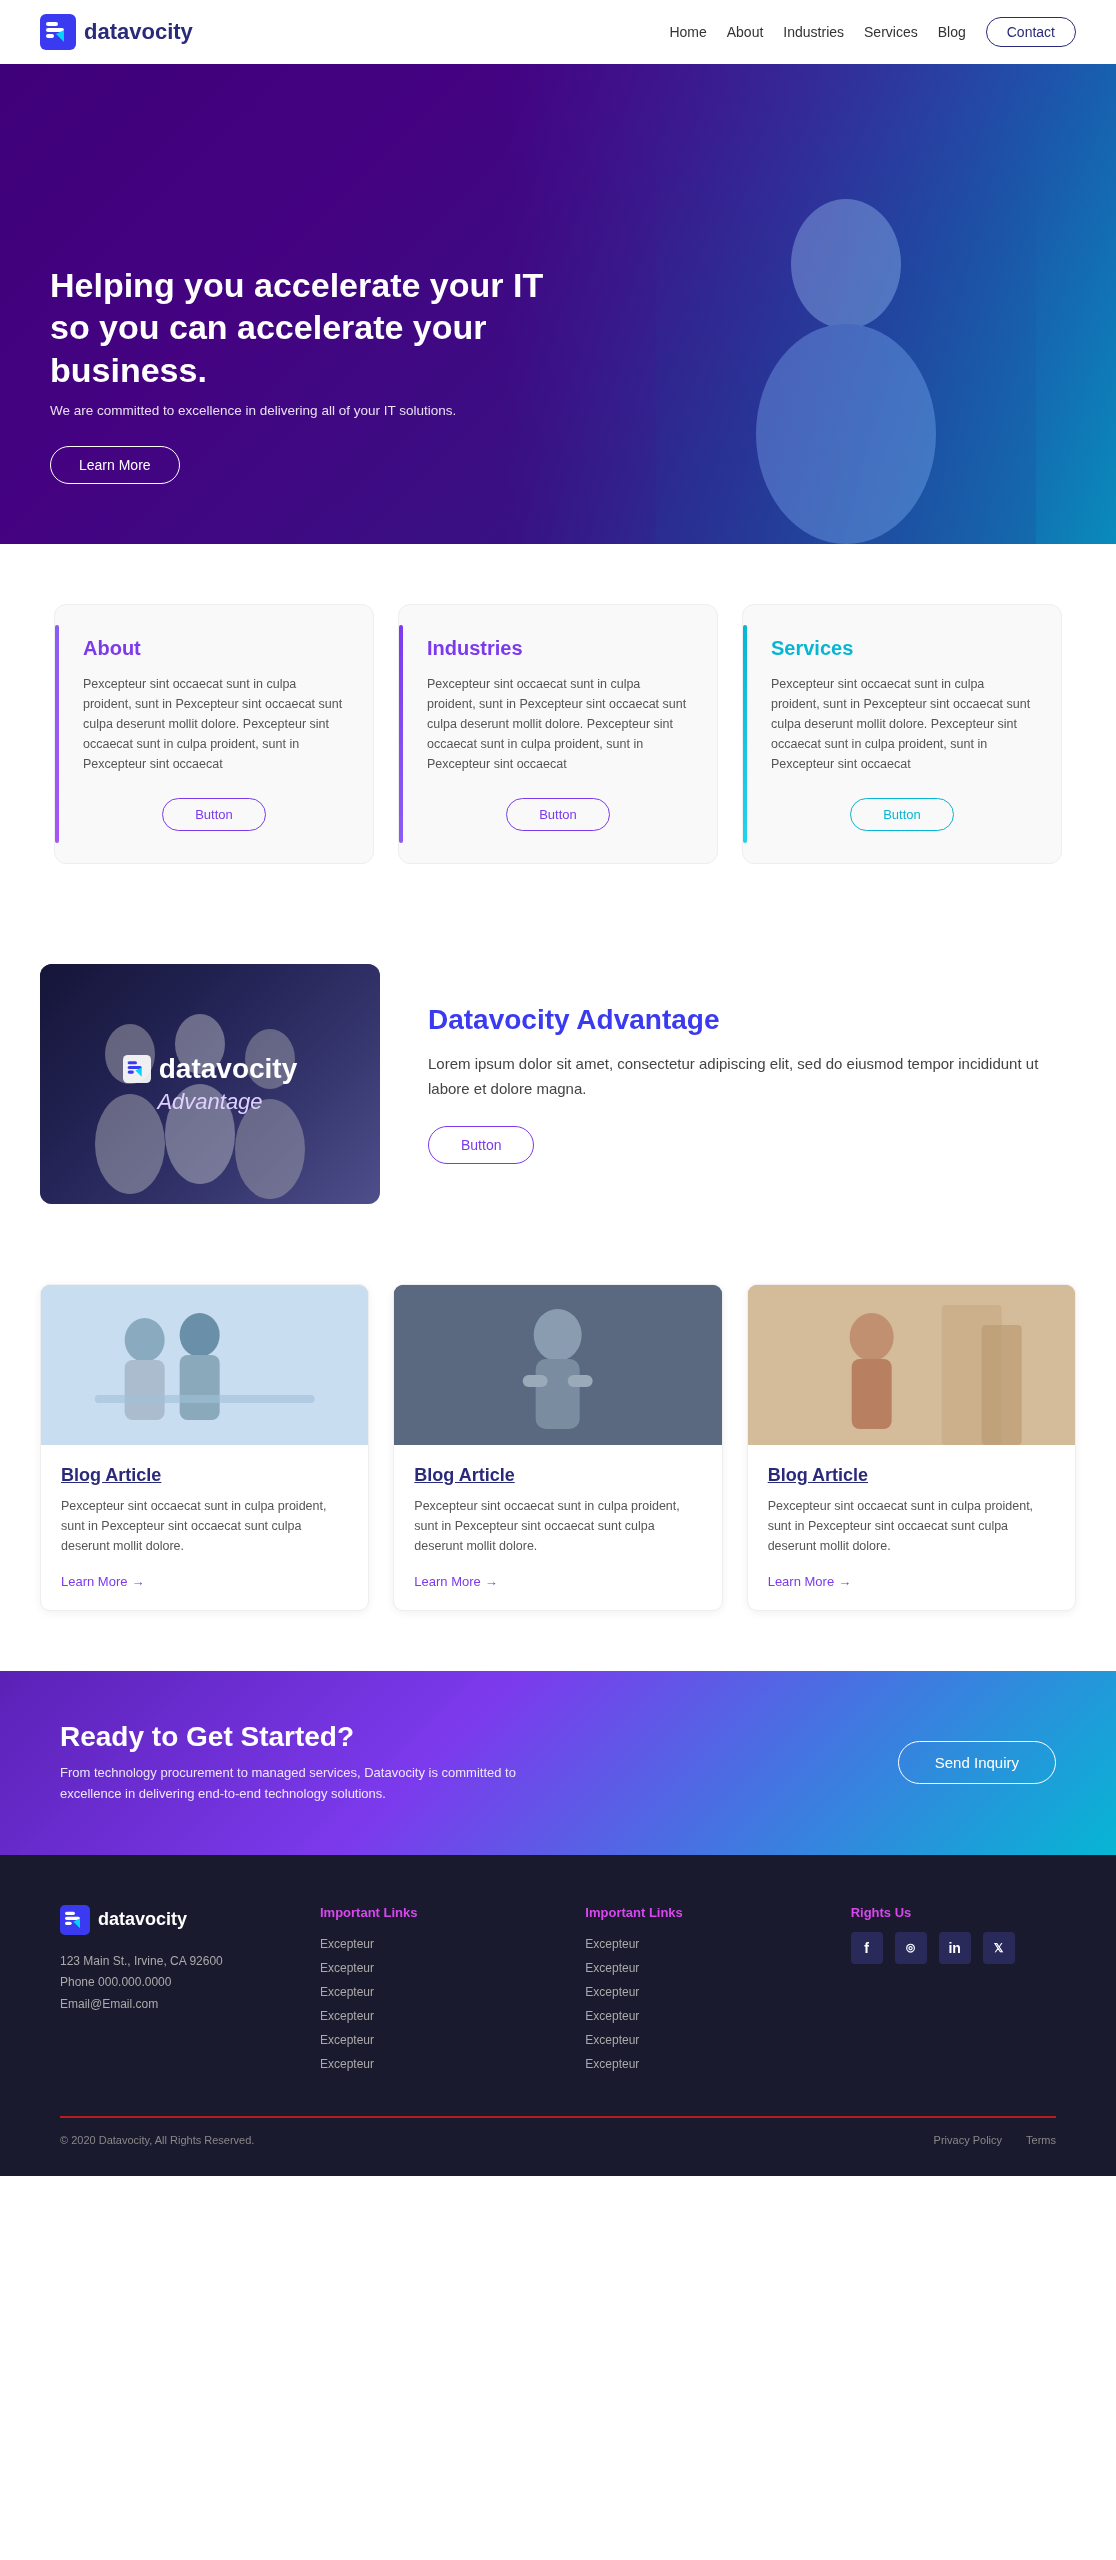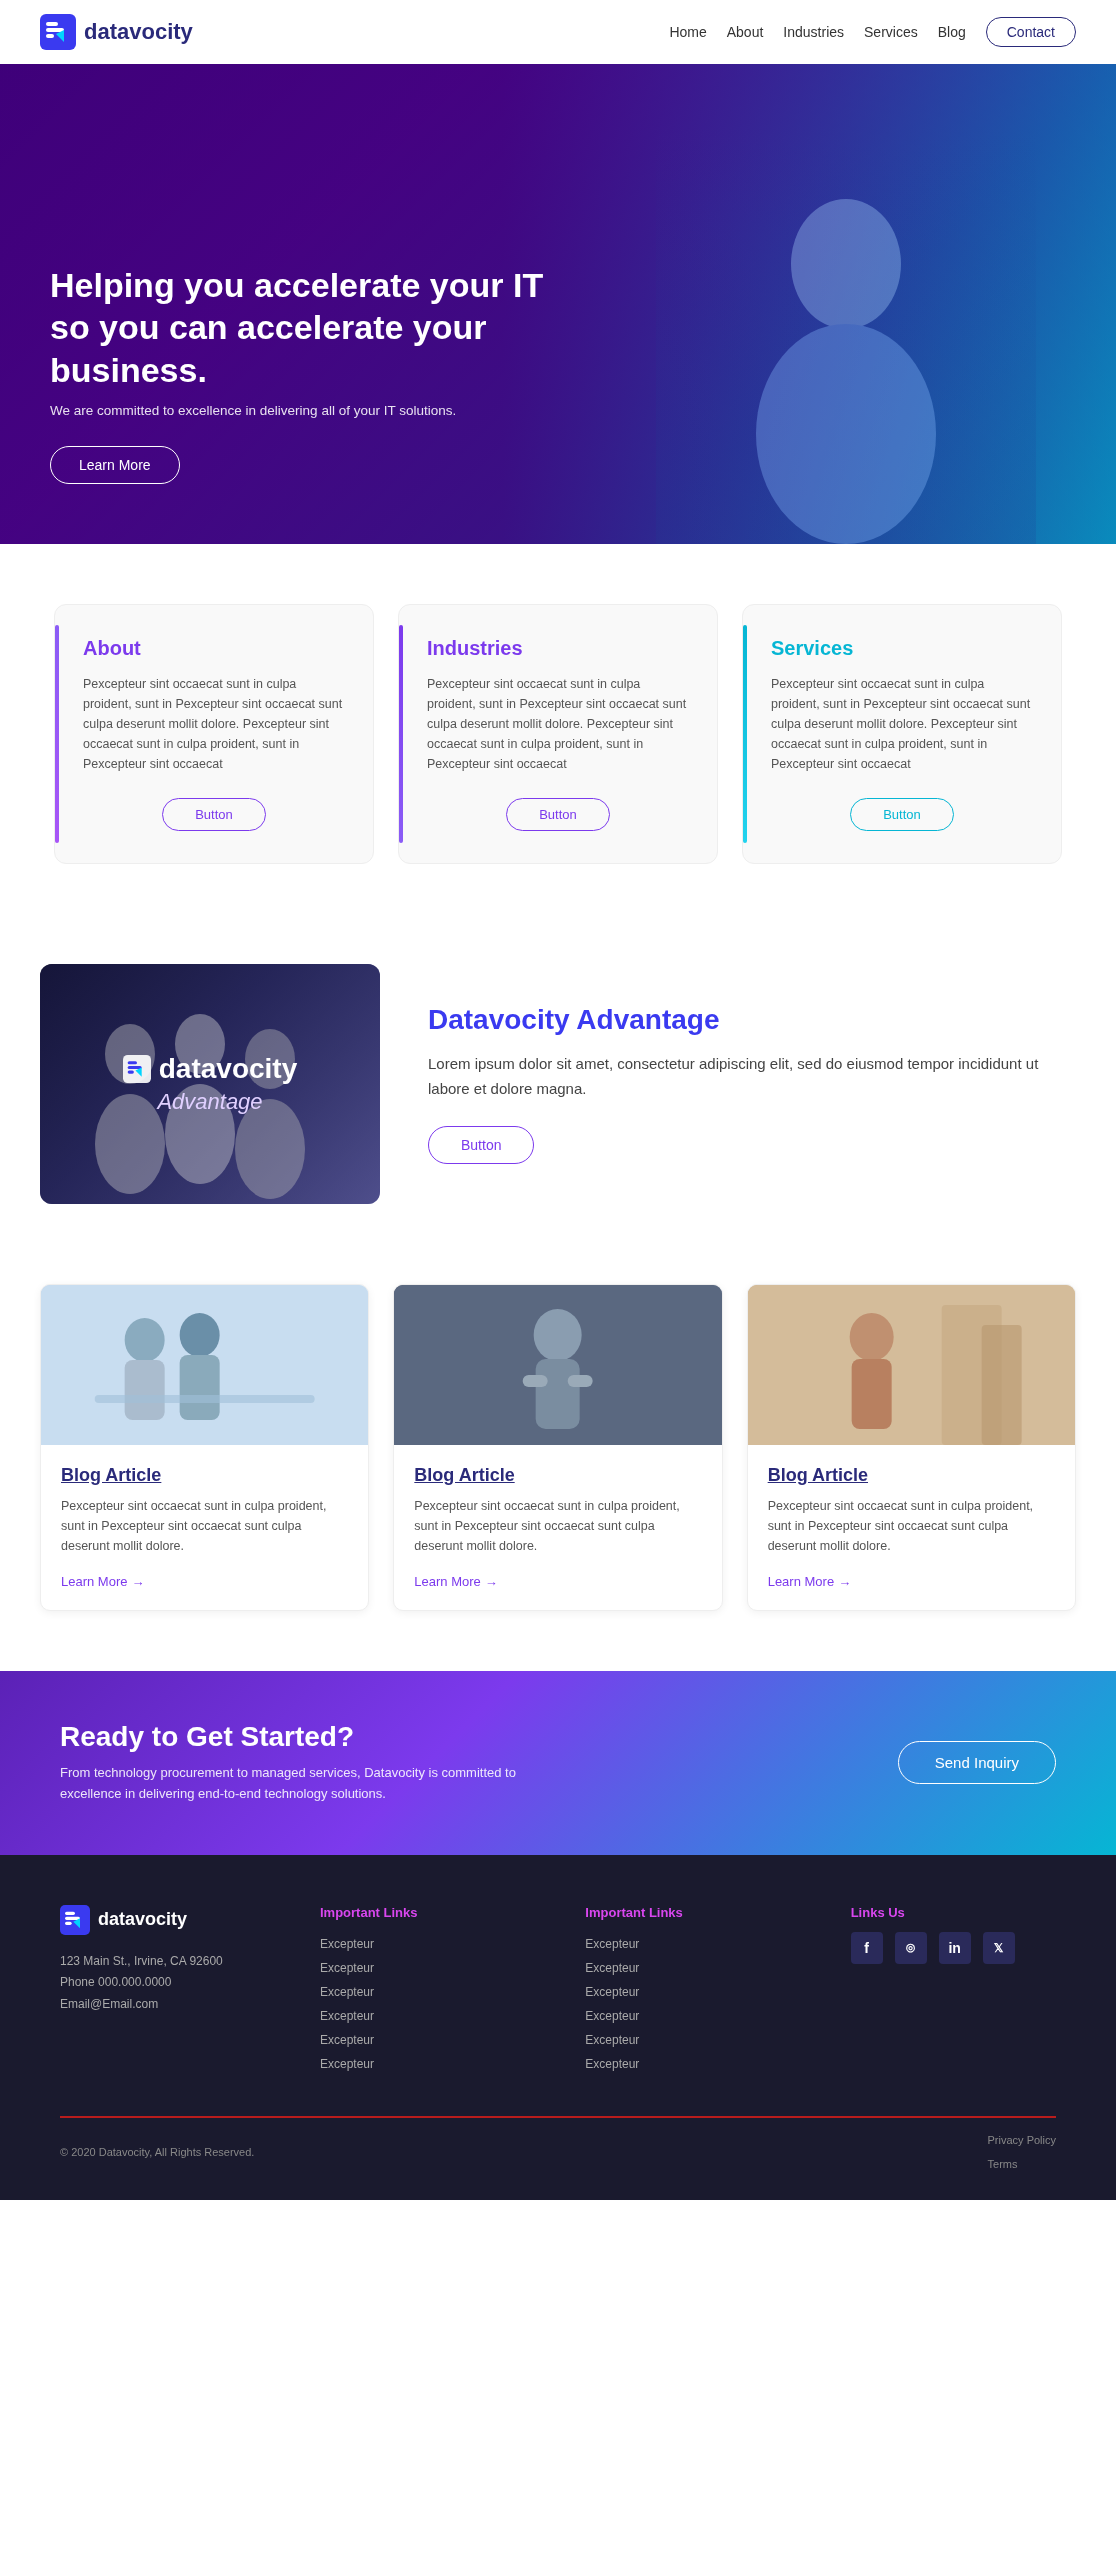--- a/index.html
+++ b/index.html
@@ -152,21 +152,21 @@
     .social-icon {
       width: 32px; height: 32px; border-radius: 4px; background: #2a2a5a;
       display: flex; align-items: center; justify-content: center;
       color: #fff; font-size: 14px; font-weight: 700; cursor: pointer;
     }
     .footer-bottom {
       border-top: 2px solid #b91c1c; padding-top: 16px;
       display: flex; justify-content: space-between; align-items: center;
     }
     .footer-copy { font-size: 11px; color: #888; }
-    .footer-legal { display: flex; gap: 12px; flex-direction: column; }
+    .footer-legal { display: flex; gap: 24px; }
     .footer-legal a { font-size: 11px; color: #888; text-decoration: none; }
 
     
     .logo-mark {
       width: 36px; height: 36px; position: relative;
     }
   </style>
 </head>
 <body>
 
@@ -367,21 +367,21 @@
       <div class="footer-col-title">Important Links</div>
       <a class="footer-link">Excepteur</a>
       <a class="footer-link">Excepteur</a>
       <a class="footer-link">Excepteur</a>
       <a class="footer-link">Excepteur</a>
       <a class="footer-link">Excepteur</a>
       <a class="footer-link">Excepteur</a>
     </div>
 
     <div class="footer-col">
-      <div class="footer-col-title">Links Us</div>
+      <div class="footer-col-title">Rights Us</div>
       <div class="footer-social">
         <div class="social-icon">f</div>
         <div class="social-icon" style="font-size:11px;">◎</div>
         <div class="social-icon">in</div>
         <div class="social-icon" style="font-size:12px;">𝕏</div>
       </div>
     </div>
   </div>
 
   <div class="footer-bottom">

